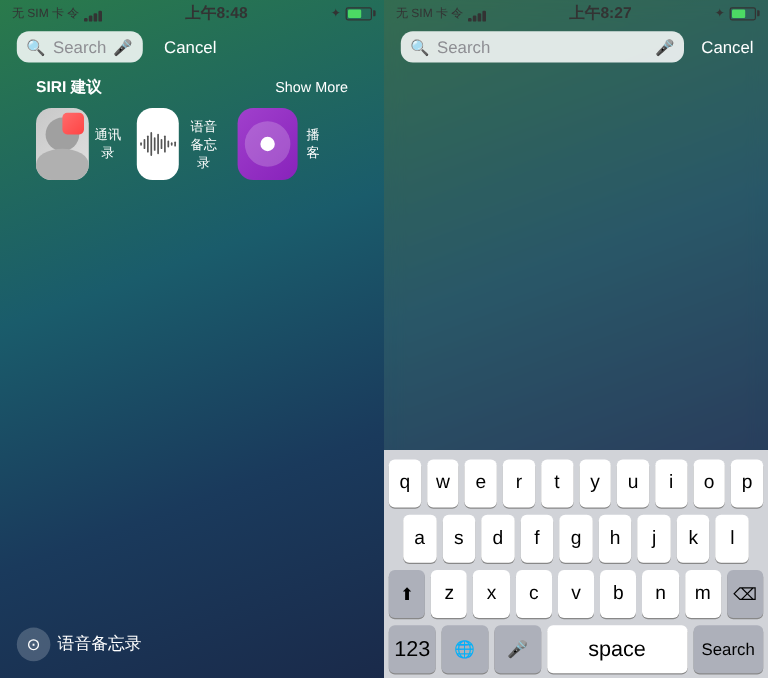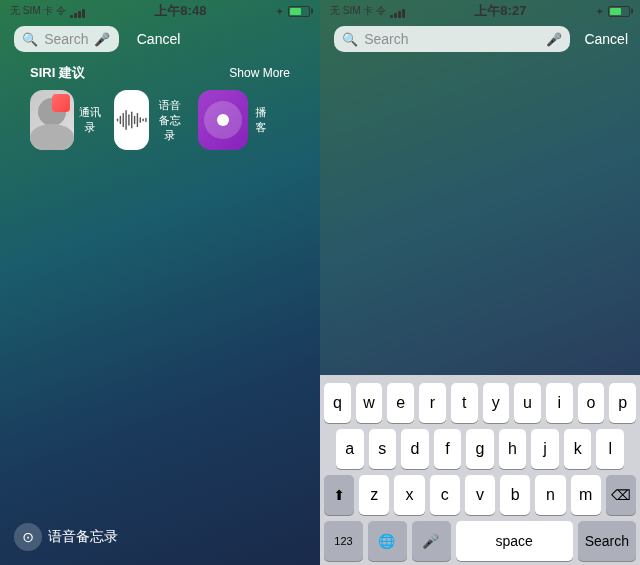--- a/index.html
+++ b/index.html
@@ -226,21 +226,21 @@
       flex: 1;
       min-width: 0;
       font-weight: 300;
     }
     .key-special {
       background: #adb0ba;
       color: #000; font-size: 14px;
     }
     .key-space {
       flex: 3;
-      font-size: 14px;
+      font-size: 18px;
     }
     .key-search {
       background: #adb0ba;
       font-size: 14px;
       flex: 1.5;
     }
     .key-shift {
       background: #adb0ba;
     }
     .key-delete {
@@ -399,20 +399,20 @@
       <div class="key">x</div>
       <div class="key">c</div>
       <div class="key">v</div>
       <div class="key">b</div>
       <div class="key">n</div>
       <div class="key">m</div>
       <div class="key key-special key-delete">⌫</div>
     </div>
 
     <div class="bottom-row">
-      <div class="key key-special" style="flex:1; font-size:11px;">123</div>
+      <div class="key key-special" style="flex:1; font-size:18px;">123</div>
       <div class="key key-special" style="flex:1;">🌐</div>
       <div class="key key-special" style="flex:1;">🎤</div>
       <div class="key key-space">space</div>
       <div class="key key-search key-special">Search</div>
     </div>
   </div>
 </div>
 
 </body></html>

